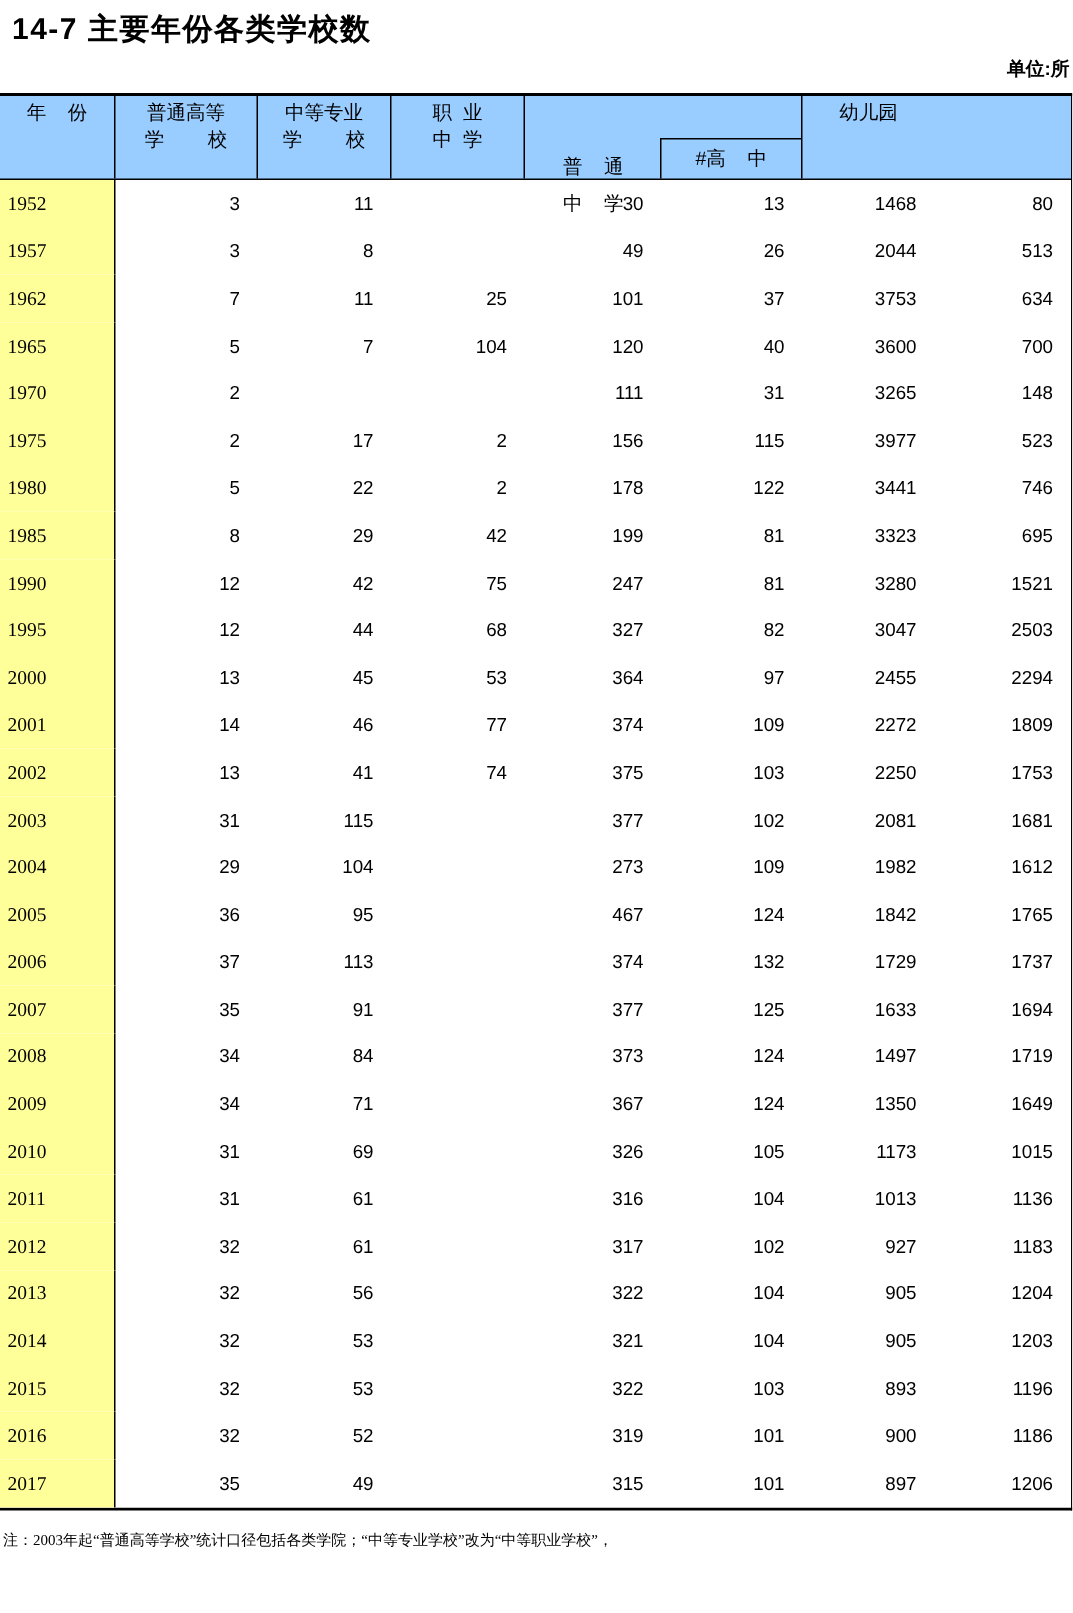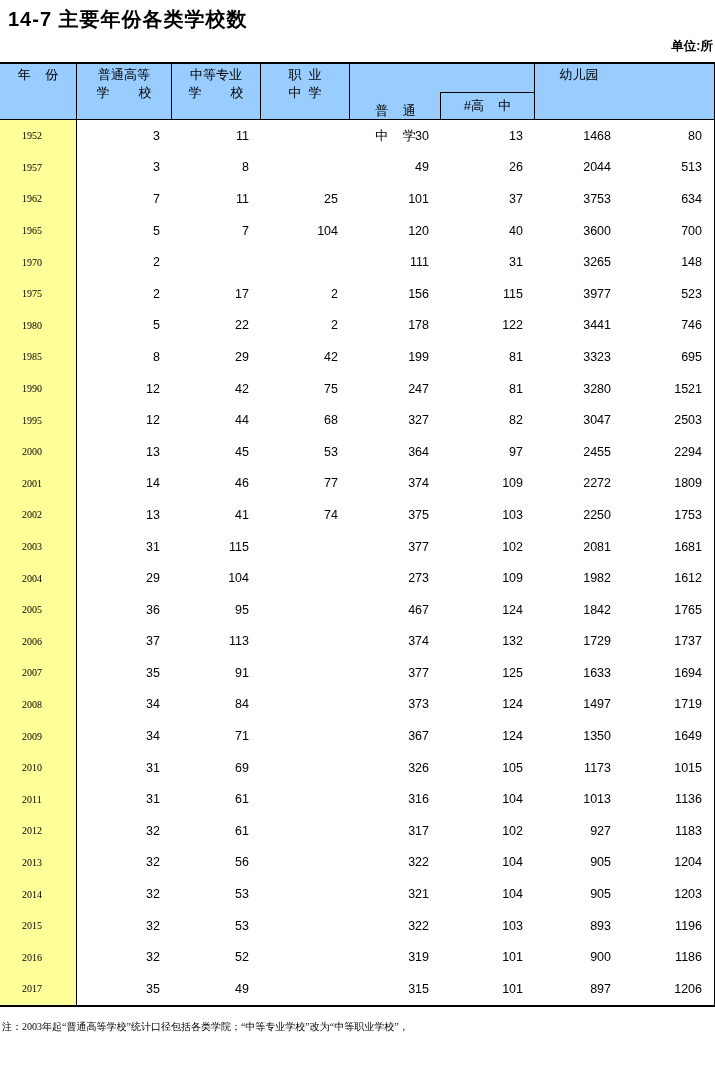--- a/index.html
+++ b/index.html
@@ -20,22 +20,22 @@
   .th span{white-space:pre;}
   .th.merged{position:relative;display:block;}
   .merged-left{position:absolute;left:0;top:0;width:91px;height:100%;display:flex;
                flex-direction:column;justify-content:space-evenly;align-items:center;margin-top:32px;}
   .sub-box{position:absolute;right:0;bottom:0;width:94px;height:27px;
            border-left:1px solid #000;border-top:1px solid #000;box-sizing:border-box;
            display:flex;align-items:center;justify-content:center;}
   .tbody{background:#fff;}
   .tr{display:grid;grid-template-columns:77px 95px 89px 89px 91px 94px 88px 91px;height:31.6px;}
   .td{display:flex;align-items:center;box-sizing:border-box;}
-  .year-td{background:#FFFF99;border-right:1px solid #000;padding-left:22px;
-           font-family:"Liberation Serif","DejaVu Serif",serif;font-size:10px;}
+  .year-td{background:#FFFF99;border-right:1px solid #000;padding-left:5px;
+           font-family:"Liberation Serif","DejaVu Serif",serif;font-size:13px;}
   .value-td{justify-content:flex-end;padding-right:12px;font-size:12.5px;}
   .notes{position:absolute;left:2px;top:1020px;right:0;}
   .note{margin:0 0 17px 0;font-size:10px;
         font-family:"Liberation Serif","DejaVu Serif",serif;}
 </style>
 </head>
 <body>
 
 <div class="page">
 

